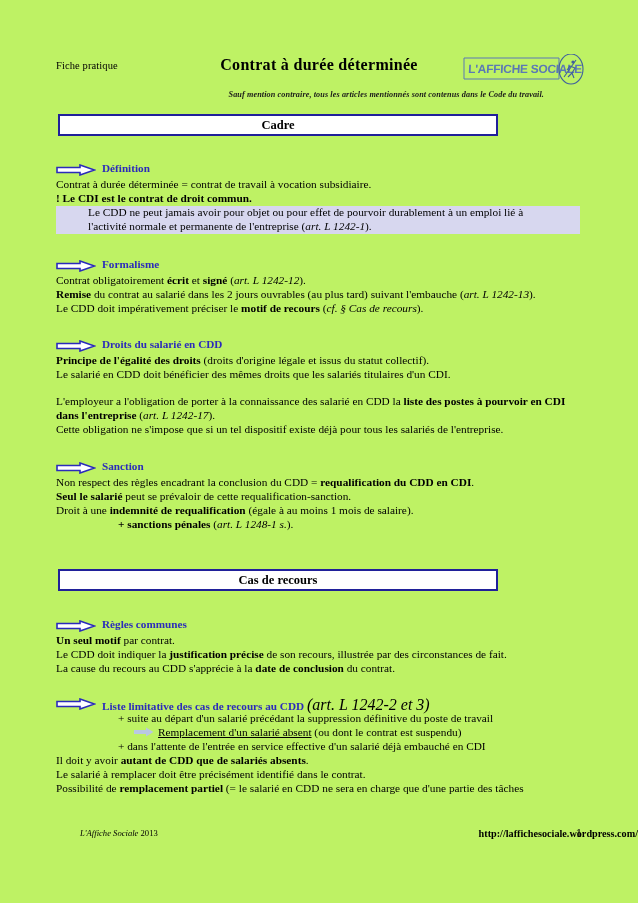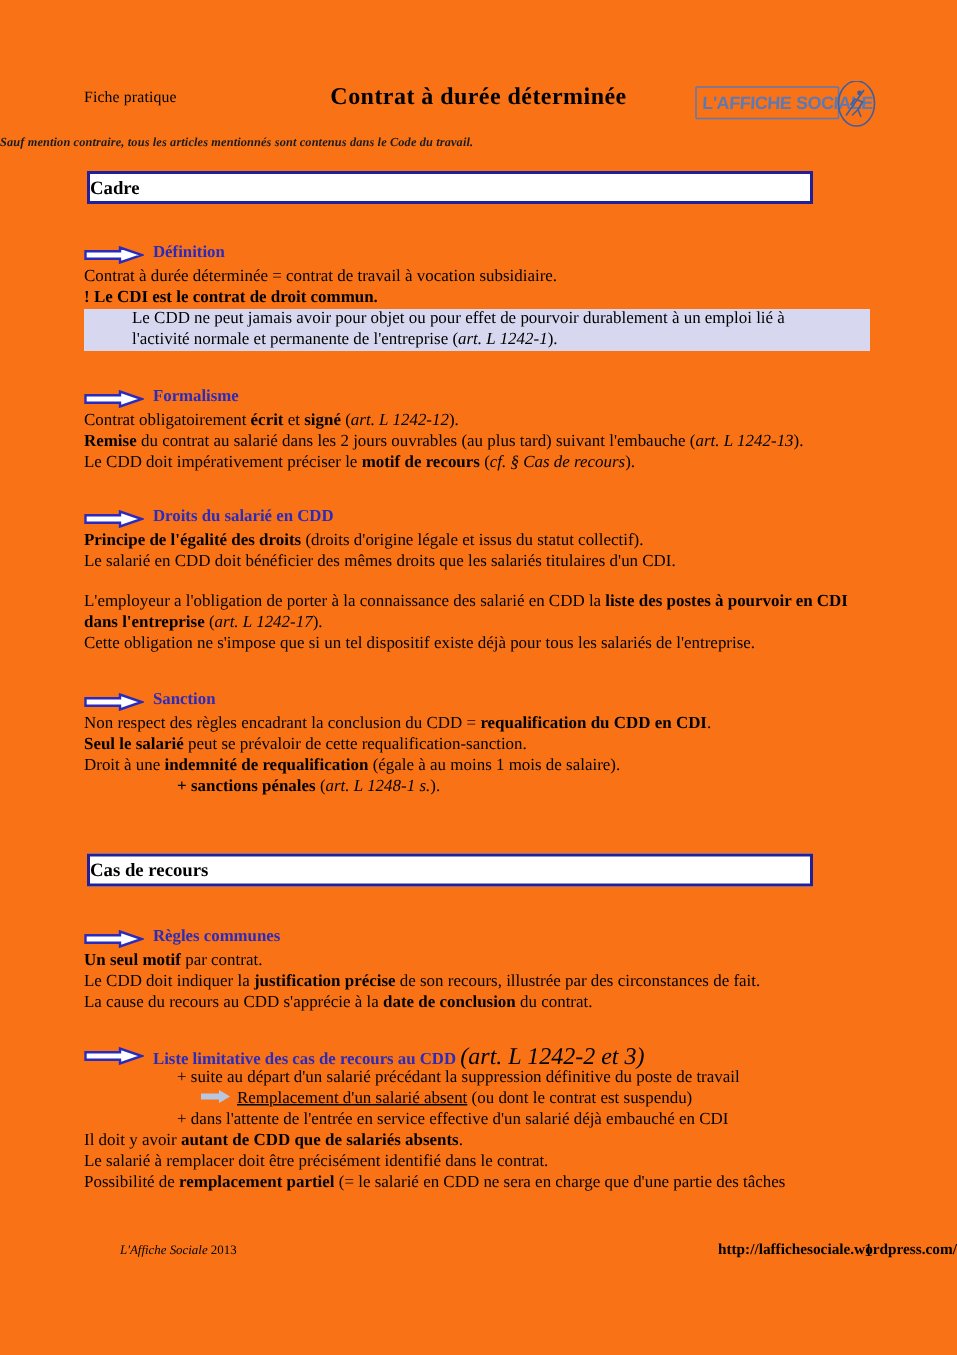--- a/index.html
+++ b/index.html
@@ -8,21 +8,21 @@
     background: #ffffff;
   }
   body {
     font-family: "Liberation Serif", "DejaVu Serif", serif;
     color: #000000;
   }
   .page {
     position: relative;
     width: 638px;
     height: 903px;
-    background: #f97316;
+    background: #bef264;
     overflow: hidden;
     box-sizing: border-box;
     padding-left: 18px;
   }
 
   
   .header {
     position: absolute;
     left: 0;
     top: 56px;
@@ -53,38 +53,38 @@
     width: 122px;
     height: 34px;
   }
   .logo svg { display: block; }
 
   .subtitle {
     position: absolute;
     left: 0;
     top: 90px;
     width: 544px;
-    text-align: left;
+    text-align: right;
     font-size: 8.2px;
     font-style: italic;
     font-weight: bold;
     color: #1a1a1a;
     letter-spacing: .1px;
   }
 
   
   .banner {
     position: absolute;
     left: 58px;
-    width: 484px;
+    width: 440px;
     height: 22px;
     border: 2px solid #20209a;
     background: #ffffff;
     box-sizing: border-box;
-    text-align: left;
+    text-align: center;
     font-size: 12.5px;
     font-weight: bold;
     line-height: 18px;
   }
   #banner-cadre { top: 114px; }
   #banner-recours { top: 569px; }
 
   
   .block { position: absolute; left: 56px; width: 524px; }
   .head-row {

